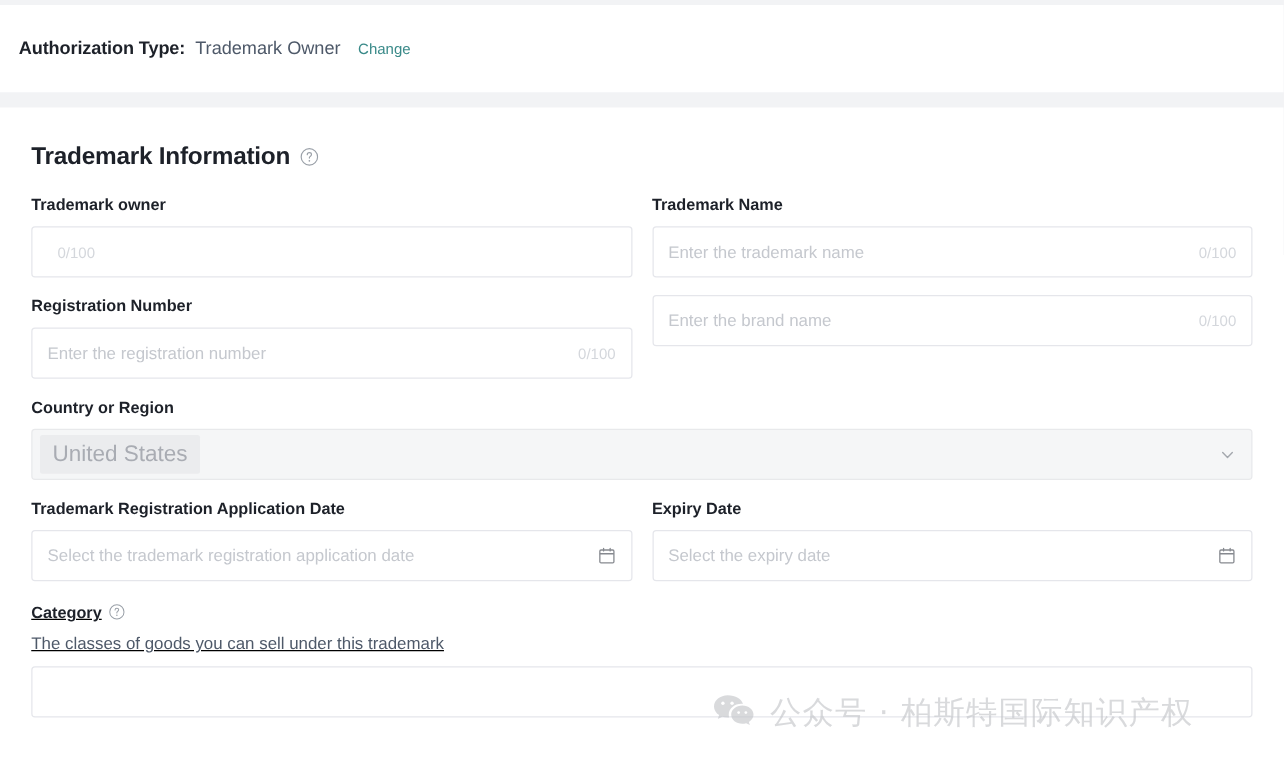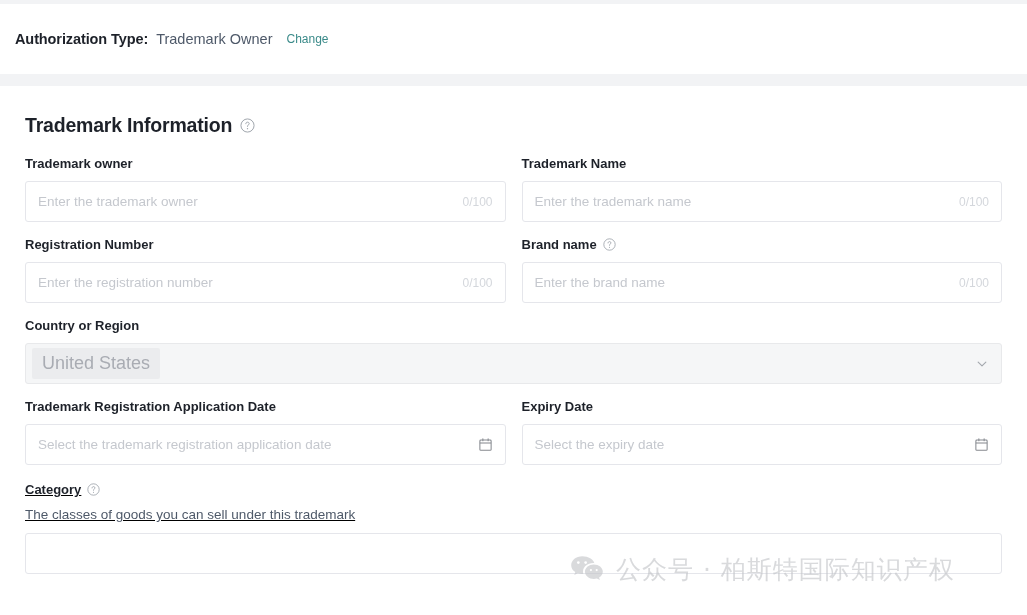--- a/index.html
+++ b/index.html
@@ -201,21 +201,20 @@
           <path d="M6.2 6.1c0-1 .8-1.7 1.8-1.7s1.8.7 1.8 1.6c0 .8-.5 1.2-1.1 1.6-.5.3-.7.6-.7 1.1v.3" stroke="#9aa0a8" stroke-width="1" stroke-linecap="round"></path>
           <circle cx="8" cy="11.4" r="0.72" fill="#9aa0a8"></circle>
         </svg>
       </span>
     </div>
 
     <div class="row">
       <div class="col">
         <div class="field-label">Trademark owner</div>
         <div class="input-box">
-          <span class="placeholder">Enter the trademark owner</span>
           <span class="counter">0/100</span>
         </div>
       </div>
       <div class="col">
         <div class="field-label">Trademark Name</div>
         <div class="input-box">
           <span class="placeholder">Enter the trademark name</span>
           <span class="counter">0/100</span>
         </div>
       </div>
@@ -223,30 +222,20 @@
 
     <div class="row">
       <div class="col">
         <div class="field-label">Registration Number</div>
         <div class="input-box">
           <span class="placeholder">Enter the registration number</span>
           <span class="counter">0/100</span>
         </div>
       </div>
       <div class="col">
-        <div class="field-label">
-          <span>Brand name</span>
-          <span class="help-icon">
-            <svg viewBox="0 0 16 16" width="13" height="13" fill="none" xmlns="http://www.w3.org/2000/svg">
-              <circle cx="8" cy="8" r="7" stroke="#9aa0a8" stroke-width="1"></circle>
-              <path d="M6.2 6.1c0-1 .8-1.7 1.8-1.7s1.8.7 1.8 1.6c0 .8-.5 1.2-1.1 1.6-.5.3-.7.6-.7 1.1v.3" stroke="#9aa0a8" stroke-width="1" stroke-linecap="round"></path>
-              <circle cx="8" cy="11.4" r="0.72" fill="#9aa0a8"></circle>
-            </svg>
-          </span>
-        </div>
         <div class="input-box">
           <span class="placeholder">Enter the brand name</span>
           <span class="counter">0/100</span>
         </div>
       </div>
     </div>
 
     <div class="row">
       <div class="col-full">
         <div class="field-label">Country or Region</div>

